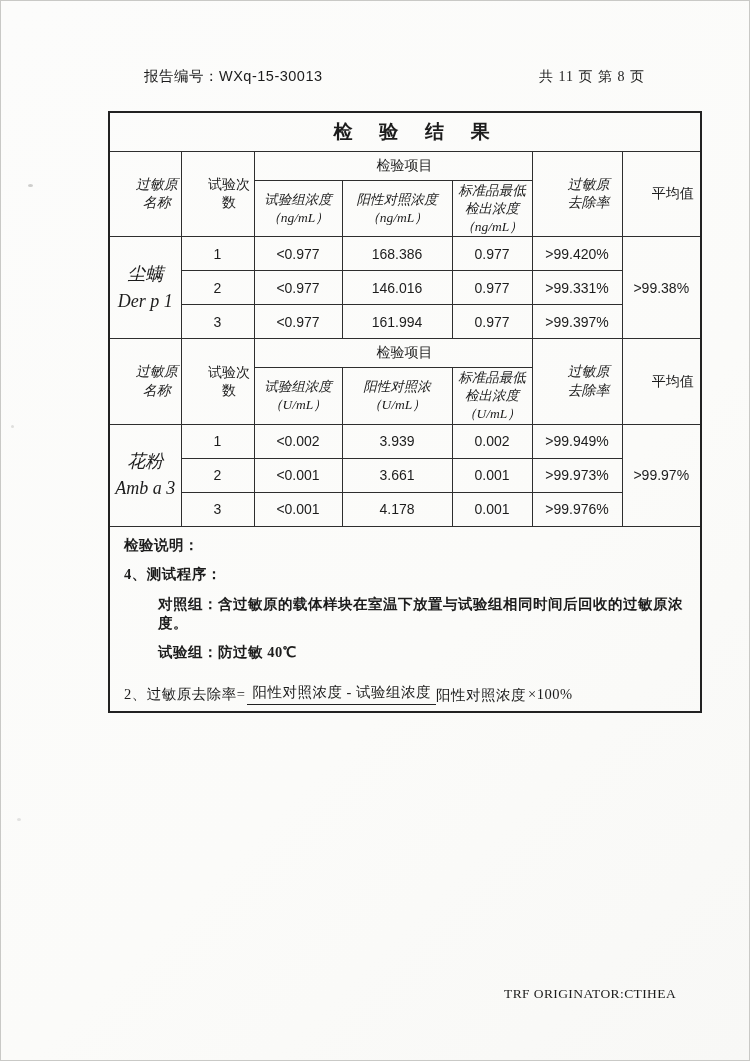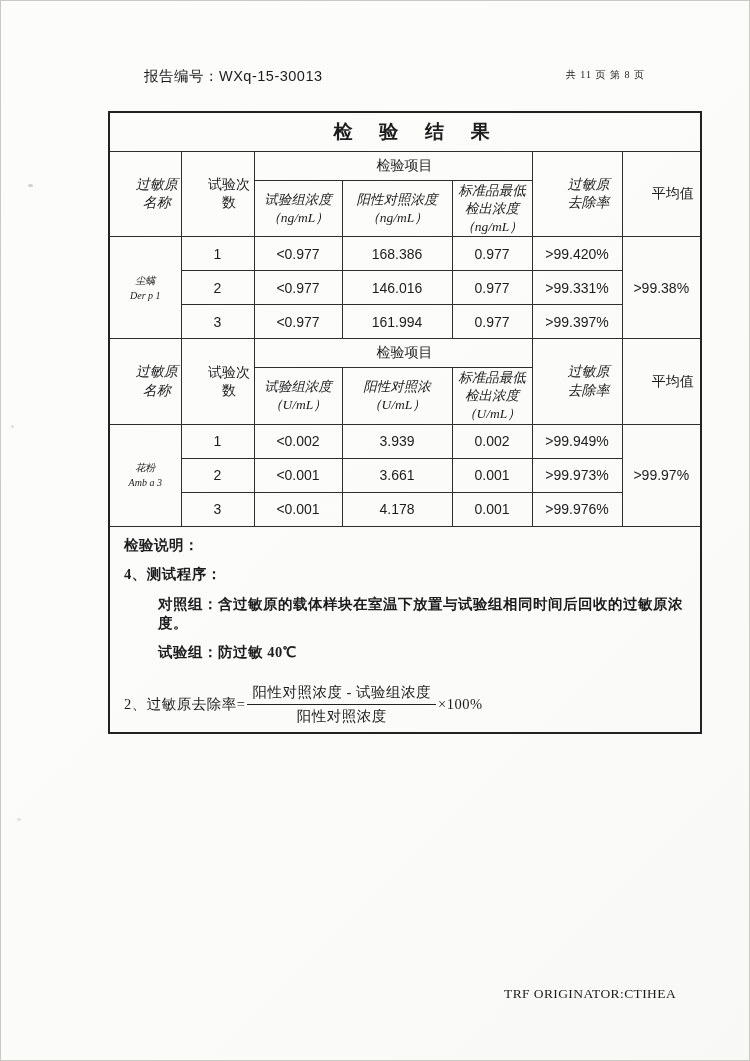--- a/index.html
+++ b/index.html
@@ -21,21 +21,21 @@
   
   .page-header { position:absolute; top:66px; left:0; width:100%; height:20px; }
   .report-number {
     position:absolute; left:117px; top:0;
     font-size:14.5px; letter-spacing:0.5px;
     font-family:"Liberation Sans", sans-serif;
     margin-left:26px;
   }
   .page-indicator {
     position:absolute; right:104px; top:1px;
-    font-size:10px; letter-spacing:1px;
+    font-size:14px; letter-spacing:1px;
   }
 
   
   table.results {
     position:absolute; left:107px; top:110px;
     width:592px; border-collapse:collapse; table-layout:fixed;
     border:2px solid #222;
     font-size:14px;
   }
   table.results th, table.results td {
@@ -47,32 +47,32 @@
   }
   .pre { white-space:pre-line; line-height:1.32;font-style:italic; }
   tr.title-row td {
     height:36px; font-size:19px; font-weight:600;
     letter-spacing:11px; padding-left:26px; 
   }
   tr.items-row th { height:26px; font-size:14px;padding-left:25px; }
   tr.sub-row th { height:50px; font-size:13.5px; }
   tr.data-row td { height:31px; }
   td.num, td.latin { font-family:"Liberation Sans", sans-serif; font-size:14px; }
-  td.allergen { font-size:10px; line-height:1.5; }
+  td.allergen { font-size:18px; line-height:1.5; }
 
   
   tr.notes-row td {
     height:169px; text-align:left; vertical-align:top;
     padding:9px 12px 6px 14px; font-size:14.5px;
   }
   .notes-line { margin:0 0 10.5px 0; letter-spacing:0.5px;font-weight:bold; }
   .notes-line.indent { margin-left:34px; }
   .formula-line { display:flex; align-items:center; margin-top:21px; letter-spacing:0.5px; }
   .frac {
-    display:inline-flex; flex-direction:column; align-items:center;
+    display:inline-flex; align-items:center;
     margin:0 2px; font-size:14.5px;
   }
   .frac .num { padding:0 5px 2px 5px; border-bottom:1.5px solid #222; }
   .frac .den { padding-top:2px; }
 
   
   .trf-footer {
     position:absolute; left:503px; top:985px;
     font-size:13.5px; letter-spacing:0.4px;
     font-family:"Liberation Serif", serif;

